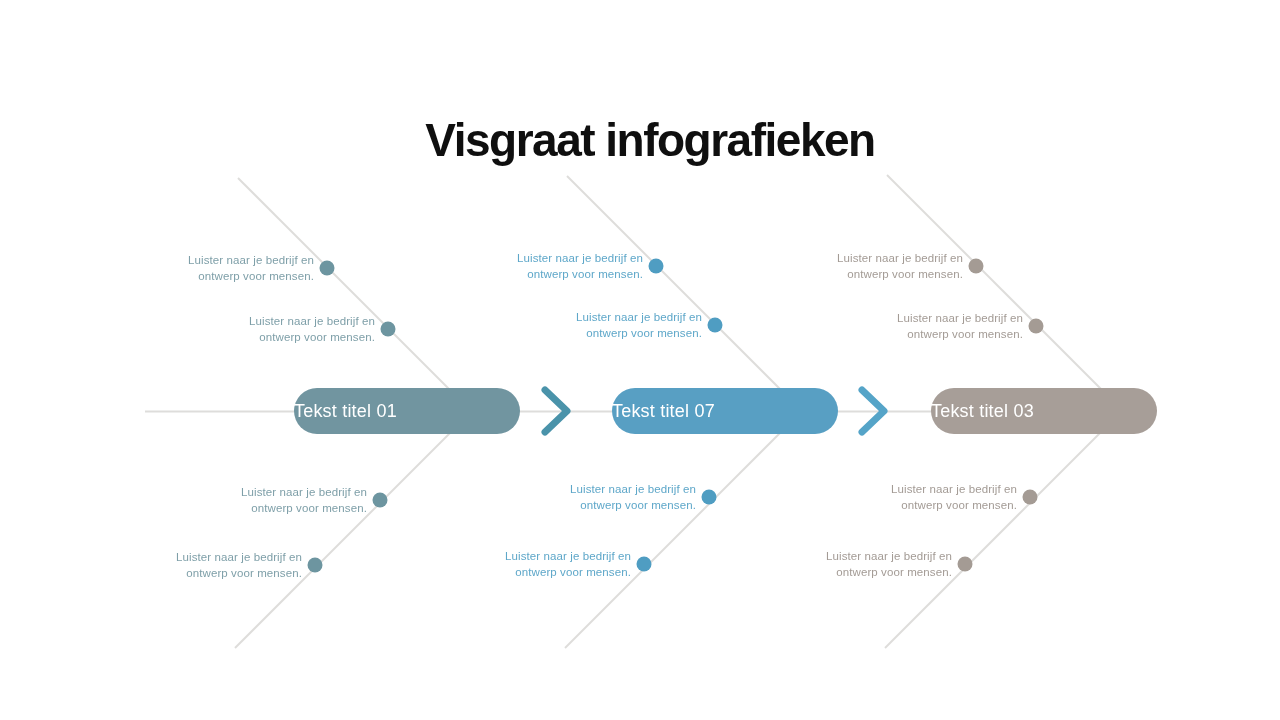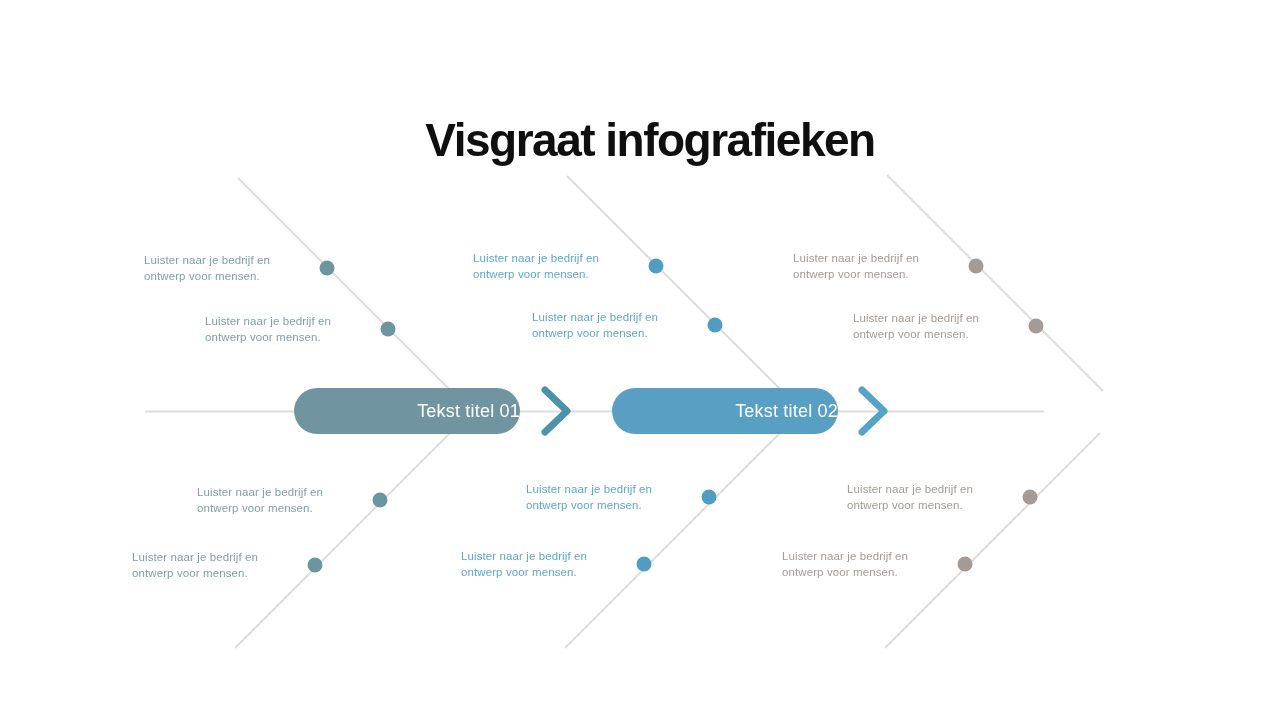--- a/index.html
+++ b/index.html
@@ -8,26 +8,26 @@
     background:#ffffff;font-family:"Liberation Sans",sans-serif;margin-top:8px;
   }
   .title{
     position:absolute;left:10px;top:76px;width:1280px;
     text-align:center;font-size:46px;font-weight:800;
     letter-spacing:-1.5px;color:#0f0f0f;line-height:1.1;
   }
   .bones{position:absolute;left:0;top:0;z-index:1;}
   .pill{
     position:absolute;top:380px;width:226px;height:46px;border-radius:23px;
-    display:flex;align-items:center;justify-content:flex-end;z-index:2;
+    display:flex;align-items:center;justify-content:flex-start;z-index:2;
   }
   .pill span{color:#ffffff;font-size:18px;font-weight:400;letter-spacing:0.2px;}
   .pill1{left:294px;} .pill2{left:612px;} .pill3{left:931px;}
   .branch-label{
-    position:absolute;width:170px;z-index:2;
+    position:absolute;width:170px;text-align:right;z-index:2;
     font-size:11.5px;line-height:16px;letter-spacing:0.1px;
   }
   .branch-label div{white-space:nowrap;}
 </style>
 </head>
 <body>
 
 <div class="stage">
 
   <h1 class="title">Visgraat infografieken</h1>
@@ -61,21 +61,24 @@
     <circle cx="976" cy="258" r="7.5" fill="#a49b94"></circle>
     <circle cx="1036" cy="318" r="7.5" fill="#a49b94"></circle>
     <circle cx="1030" cy="489" r="7.5" fill="#a49b94"></circle>
     <circle cx="965" cy="556" r="7.5" fill="#a49b94"></circle>
   </svg>
 
   <div class="pill pill1" style="background: rgb(113, 149, 160);">
     <span>Tekst titel 01</span>
   </div>
   <div class="pill pill2" style="background: rgb(88, 159, 195);">
-    <span>Tekst titel 02</span>
+    <span>Tekst titel 07</span>
+  </div>
+  <div class="pill pill3" style="background: rgb(167, 158, 152);">
+    <span>Tekst titel 03</span>
   </div>
 
   <div class="branch-label" style="left: 144px; top: 244px; color: rgb(126, 159, 168);">
     <div>Luister naar je bedrijf en</div>
     <div>ontwerp voor mensen.</div>
   </div>
   <div class="branch-label" style="left: 205px; top: 305px; color: rgb(126, 159, 168);">
     <div>Luister naar je bedrijf en</div>
     <div>ontwerp voor mensen.</div>
   </div>

